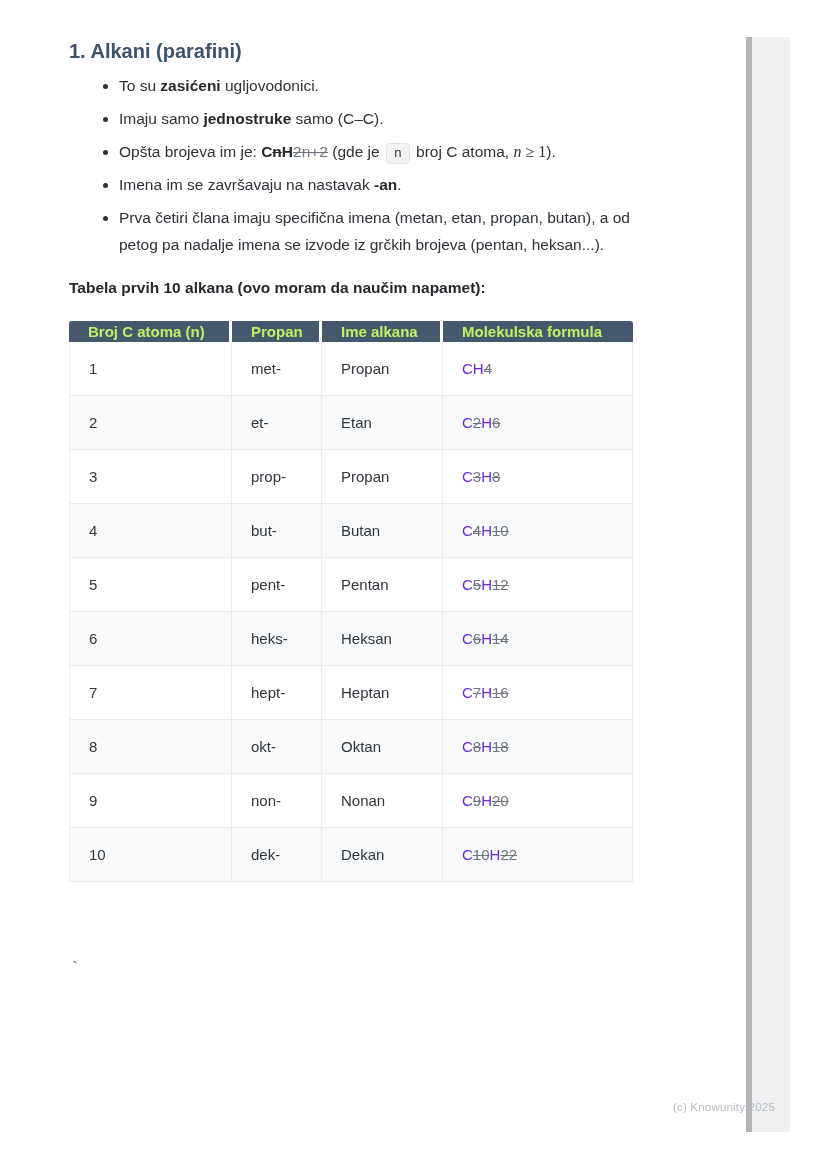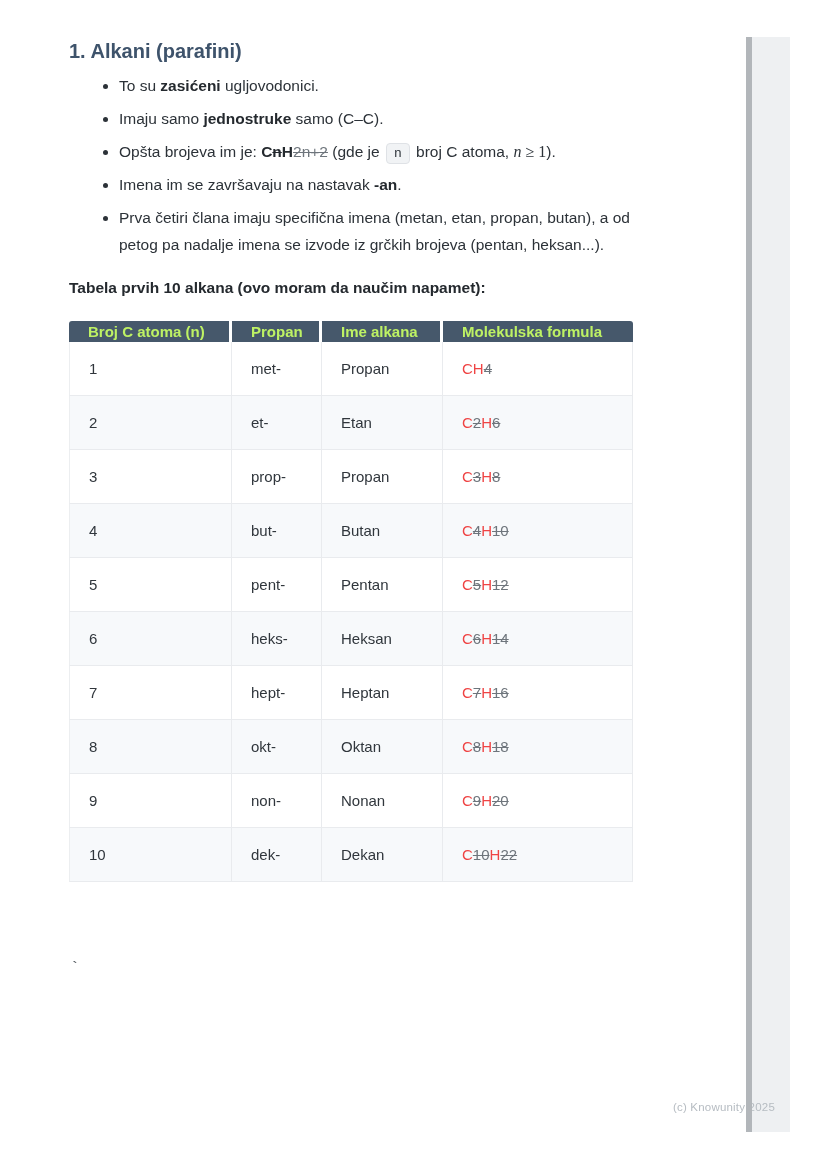--- a/index.html
+++ b/index.html
@@ -42,21 +42,21 @@
   table.alkanes th:first-child{border-top-left-radius:3px;}
   table.alkanes th:last-child{border-top-right-radius:3px;}
   table.alkanes td{
     font-size:15px;color:#30363c;padding:18px 19px;
     border-bottom:1px solid #e9ebee;border-right:1px solid #e9ebee;
     background:#ffffff;
   }
   table.alkanes td:first-child{border-left:1px solid #eceef0;}
   table.alkanes tr:nth-child(even) td{background:#f7f9fb;}
   .col1{width:163px;} .col2{width:90px;} .col3{width:121px;} .col4{width:190px;}
-  .f-plain{color:#ef4444;}
+  .f-plain{color:#6d28d9;}
   .f-struck{color:#6e757c;text-decoration:line-through;}
   .stray-char{
     position:absolute;left:70px;top:960px;font-size:16px;color:#5a6066;
     font-family:"Liberation Mono",monospace;
   }
   .scroll-track{
     position:absolute;left:752px;top:37px;width:38px;height:1095px;
     background:#eef0f2;z-index:1;
   }
   .scroll-thumb{

